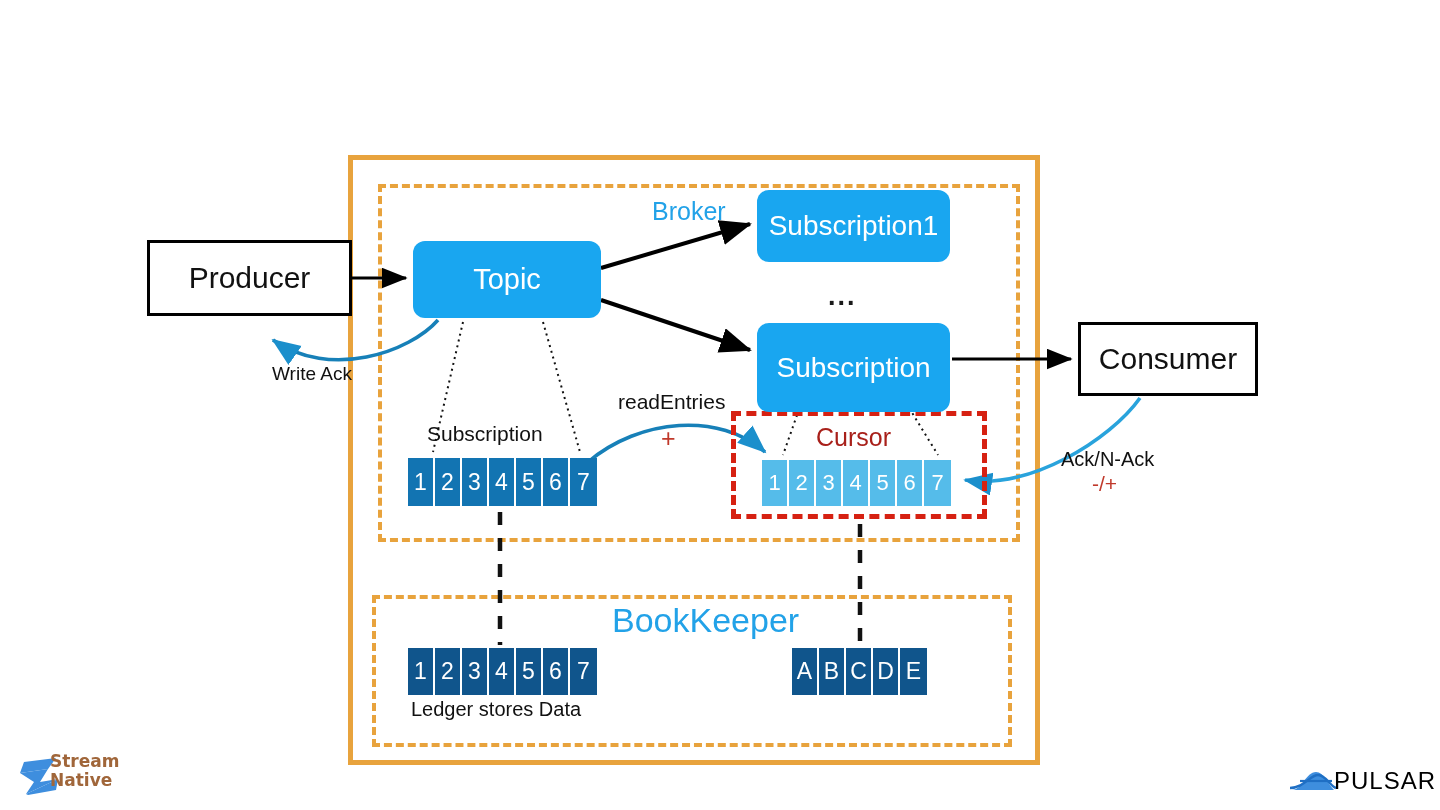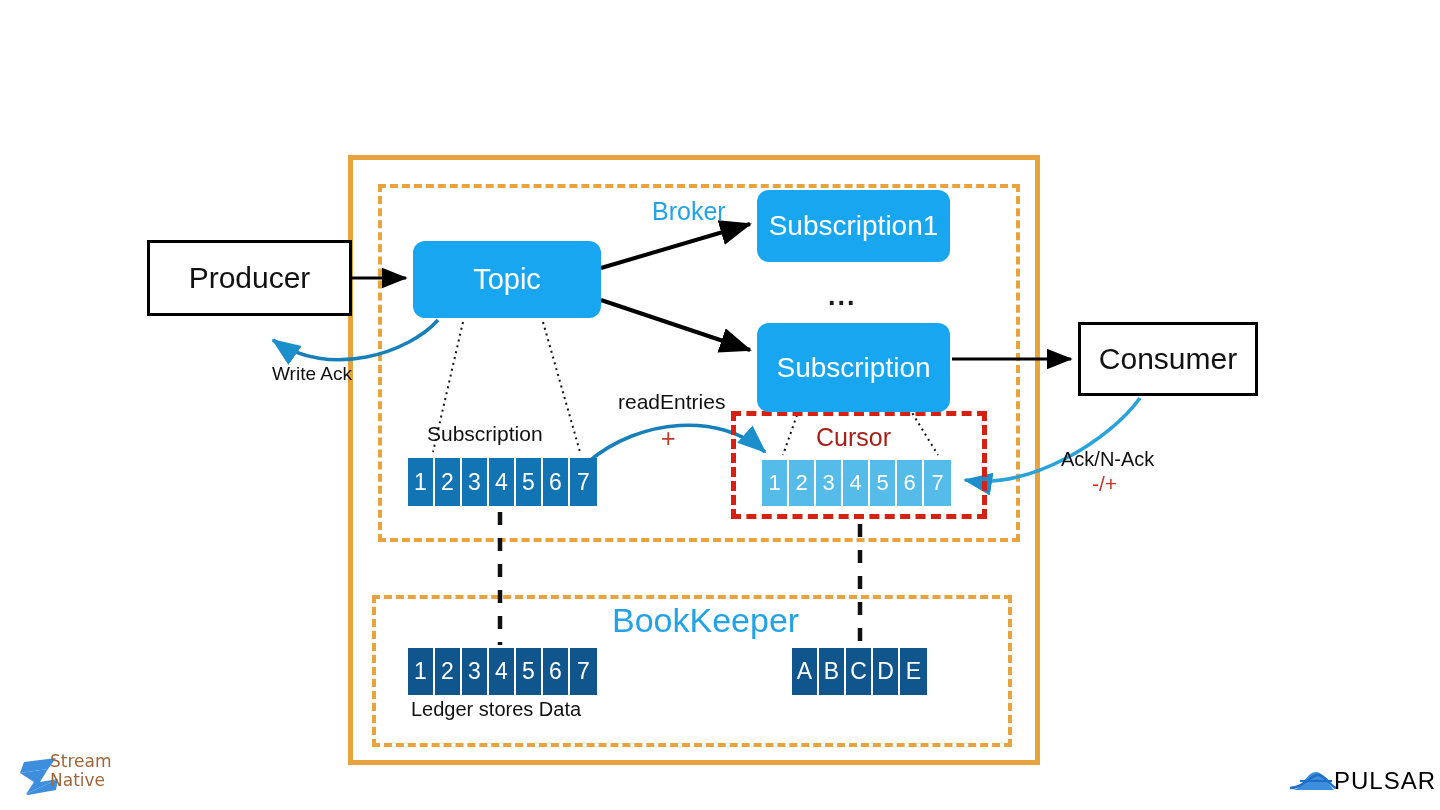--- a/index.html
+++ b/index.html
@@ -190,21 +190,21 @@
   .sn-logo {
     position: absolute;
     left: 18px; top: 752px;
     width: 150px; height: 48px;
   }
   .sn-text {
     position: absolute;
     left: 50px; top: 752px;
     font-family: "DejaVu Sans", sans-serif;
     font-size: 17px;
-    font-weight: 400;
+    font-weight: 700;
     color: #A0663A;
     line-height: 1.12;
     white-space: pre-line;
   }
   .pulsar-logo {
     position: absolute;
     left: 1288px; top: 766px;
     width: 142px; height: 32px;
   }
   .pulsar-text {

